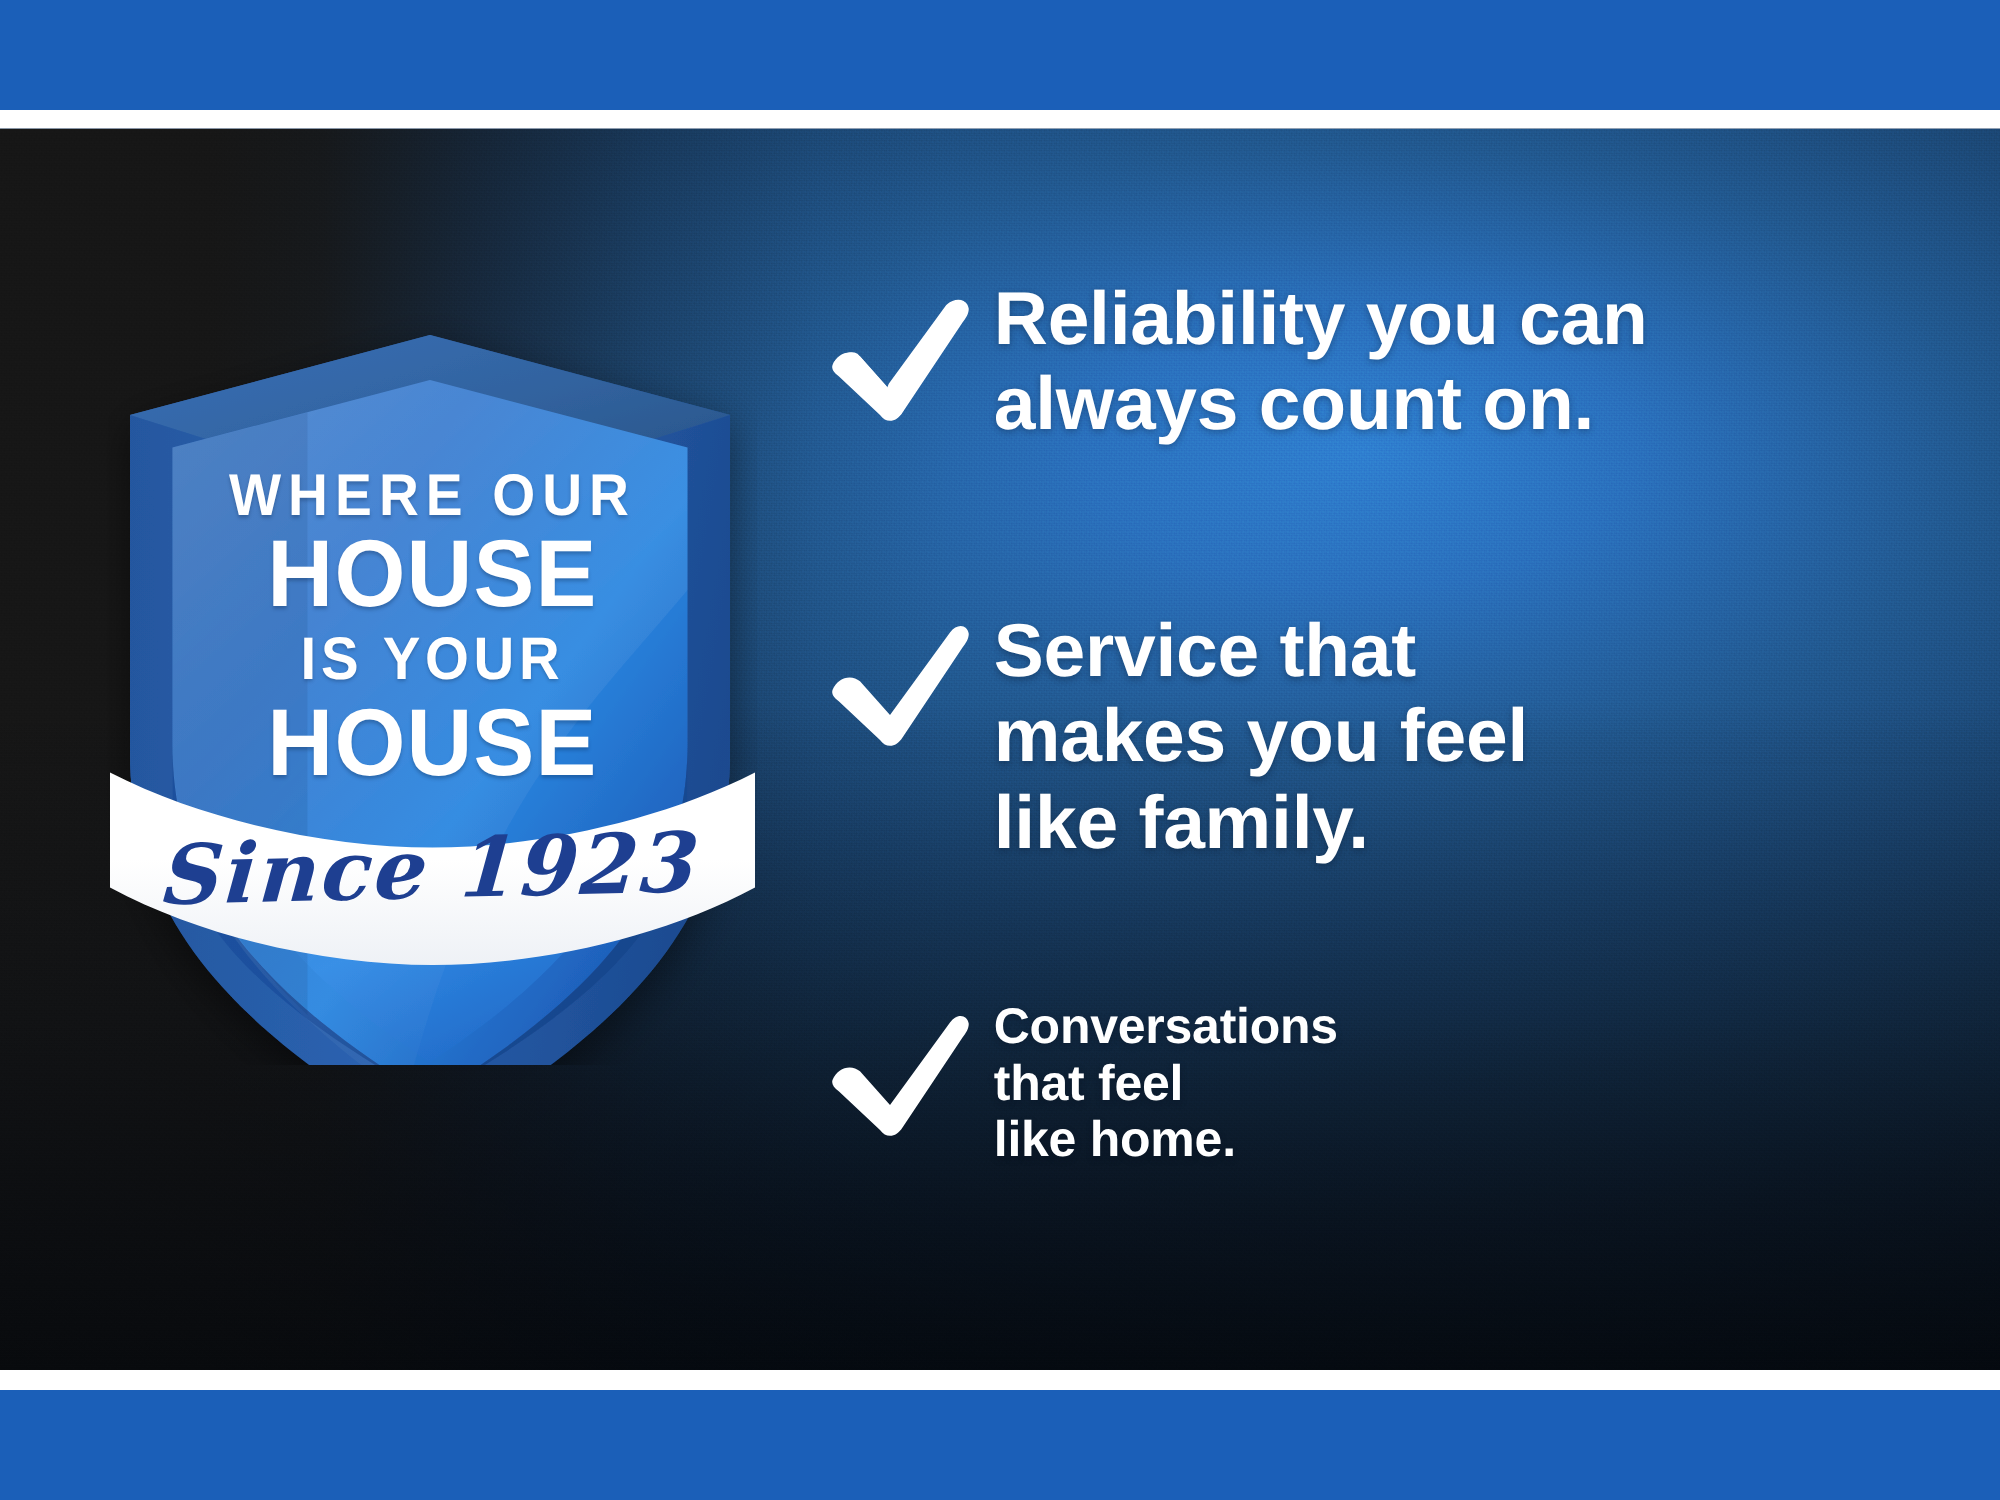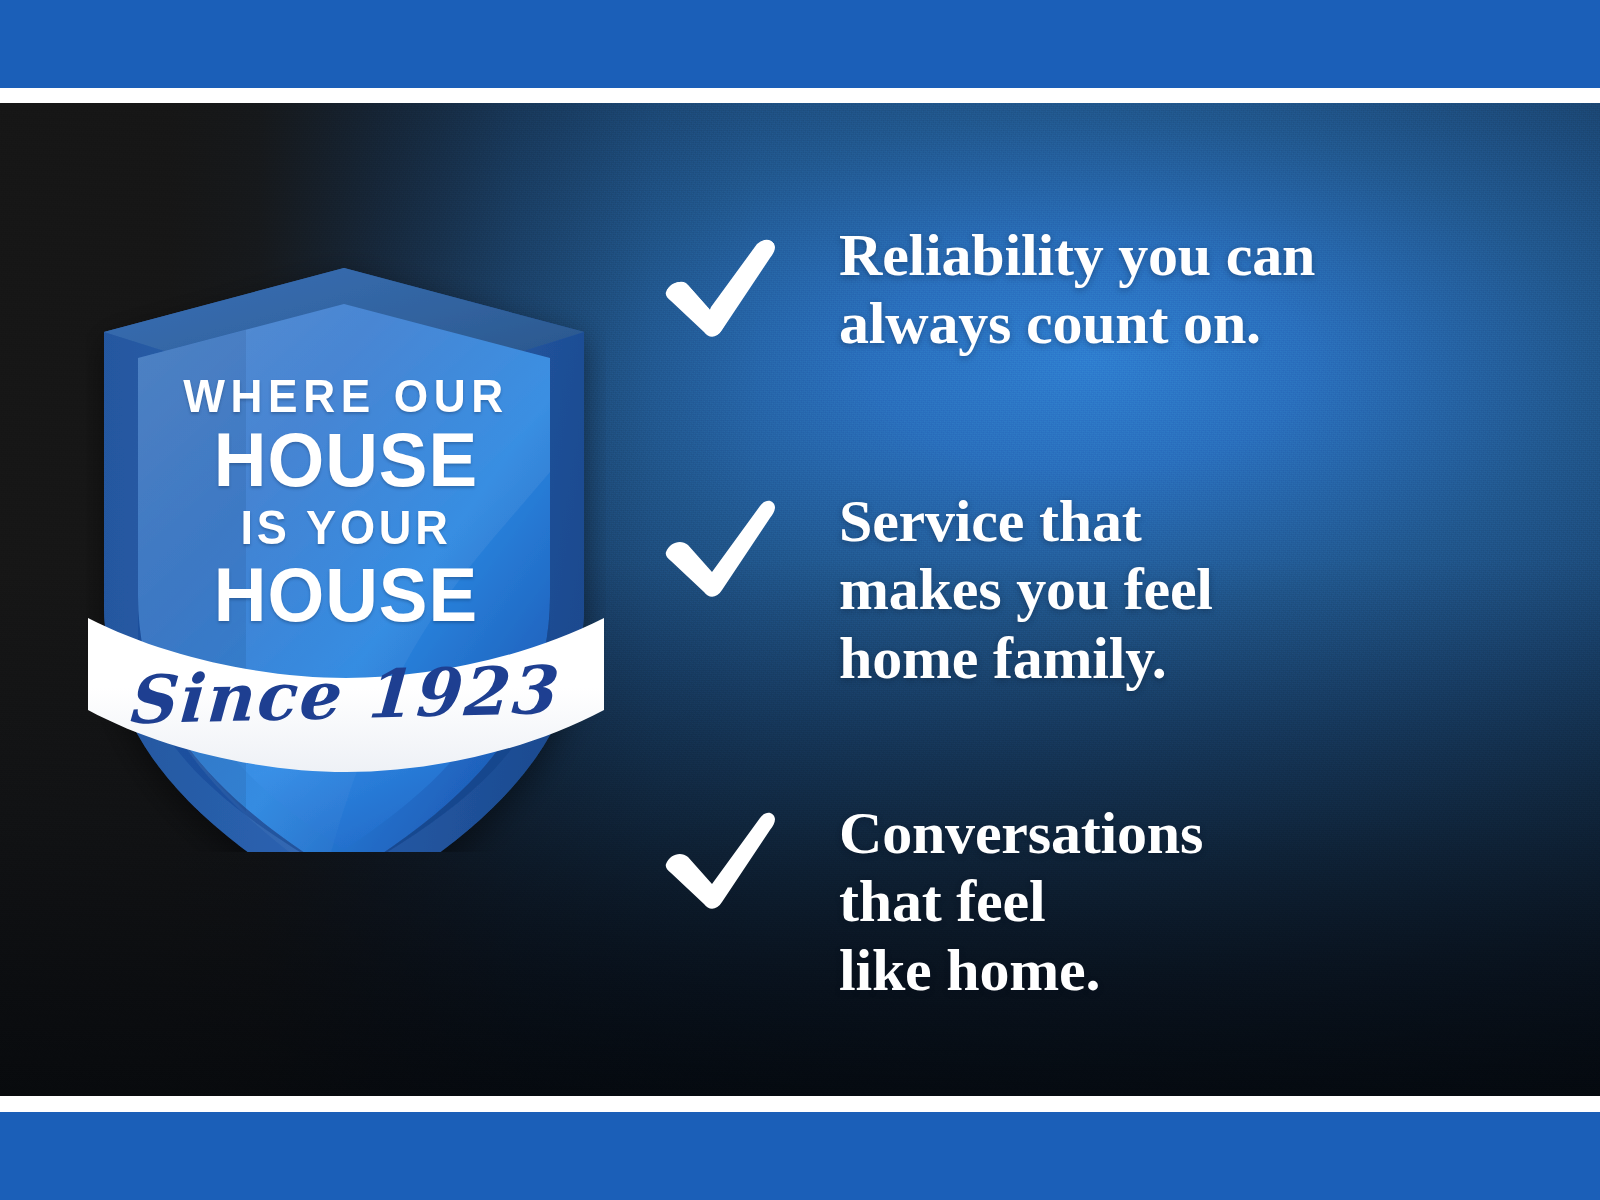--- a/index.html
+++ b/index.html
@@ -134,32 +134,31 @@
   .b3 { top:690px; }
 
   .check {
     width:135px; flex:0 0 135px;
     padding-top:14px;
   }
   .check svg { display:block; width:118px; height:112px; }
 
   .btext {
     color:#ffffff;
-    font-family:Liberation Serif, serif;
+    font-family:Liberation Sans, sans-serif;
     font-weight:700;
     font-size:61px;
     line-height:1.14;
     letter-spacing:-0.2px;
     white-space:pre-line;
     text-shadow:0 2px 6px rgba(3,14,30,.30);
-    margin-left:44px;
   }
   .b1 .btext { font-size:60px; }
   .b2 .btext { font-size:60px; padding-top:6px; }
-  .b3 .btext { font-size:60px; padding-top:6px; }
+  .b3 .btext { font-size:40px; padding-top:6px; }
 </style>
 </head>
 <body>
 
 <div class="banner">
 
   <div class="bar-top"></div>
   <div class="rule-top"></div>
 
   <div class="stage">
@@ -295,21 +294,21 @@
     <div class="bullet b2">
       <div class="check">
         <svg viewBox="0 0 118 112" xmlns="http://www.w3.org/2000/svg" aria-hidden="true">
           <path d="M6 57 C10 47 21 44 28 50 L52 77 L100 11 C106 3 114 5 115 12
                    C115 16 113 19 110 23 L62 95 C57 103 49 104 44 97 L11 66
                    C7 63 5 60 6 57 Z" fill="#ffffff"></path>
         </svg>
       </div>
       <div class="btext">Service that
 makes you feel
-home family.</div>
+like family.</div>
     </div>
 
     <div class="bullet b3">
       <div class="check">
         <svg viewBox="0 0 118 112" xmlns="http://www.w3.org/2000/svg" aria-hidden="true">
           <path d="M6 57 C10 47 21 44 28 50 L52 77 L100 11 C106 3 114 5 115 12
                    C115 16 113 19 110 23 L62 95 C57 103 49 104 44 97 L11 66
                    C7 63 5 60 6 57 Z" fill="#ffffff"></path>
         </svg>
       </div>

